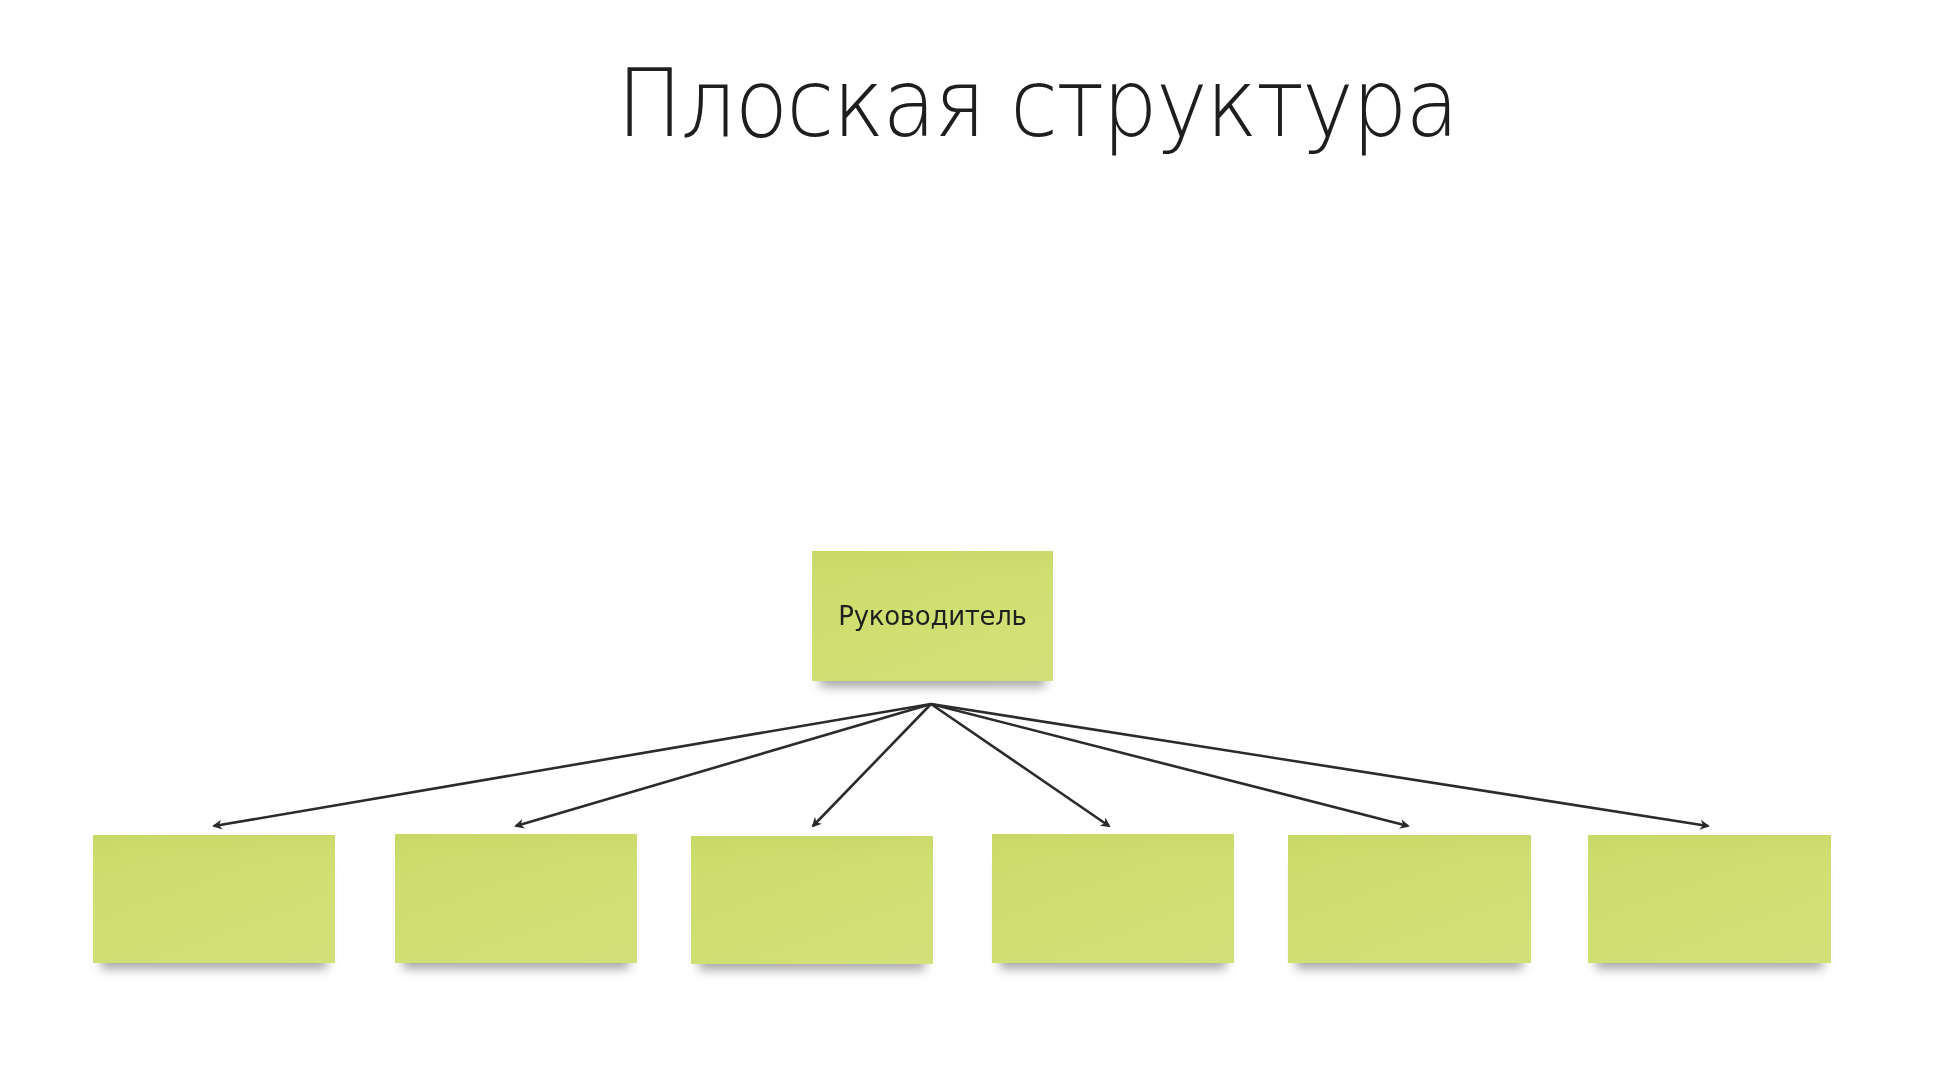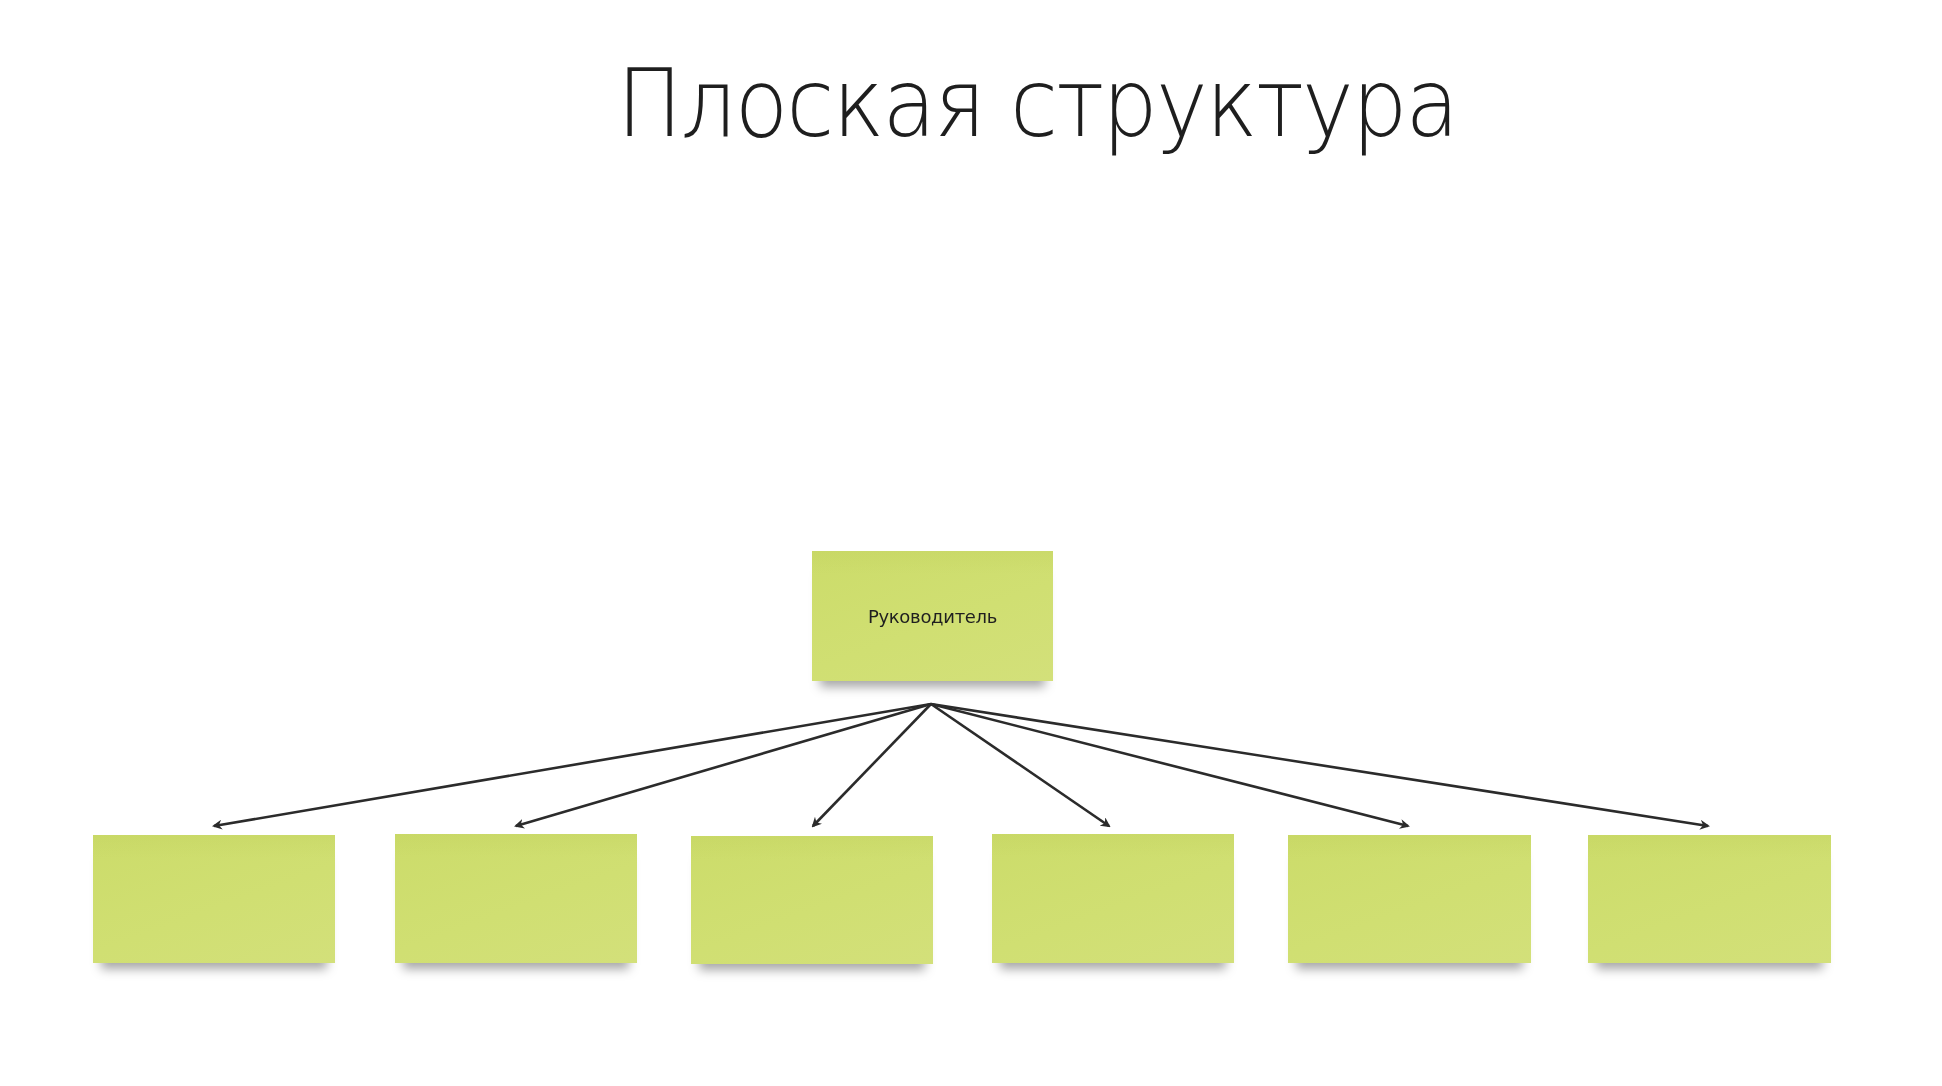--- a/index.html
+++ b/index.html
@@ -40,21 +40,21 @@
       left: 0; right: 0; top: 0; height: 18%;
       background: linear-gradient(180deg, rgba(190,205,90,0.25), rgba(0,0,0,0));
       pointer-events: none;
     }
     .note-label {
       position: absolute;
       inset: 0;
       display: flex;
       align-items: center;
       justify-content: center;
-      font-size: 18px;
+      font-size: 26px;
       color: #1f1f1f;
       white-space: nowrap;
       letter-spacing: -0.3px;
     }
     svg.arrows {
       position: absolute;
       left: 0; top: 0;
       width: 1942px;
       height: 1086px;
       pointer-events: none;

